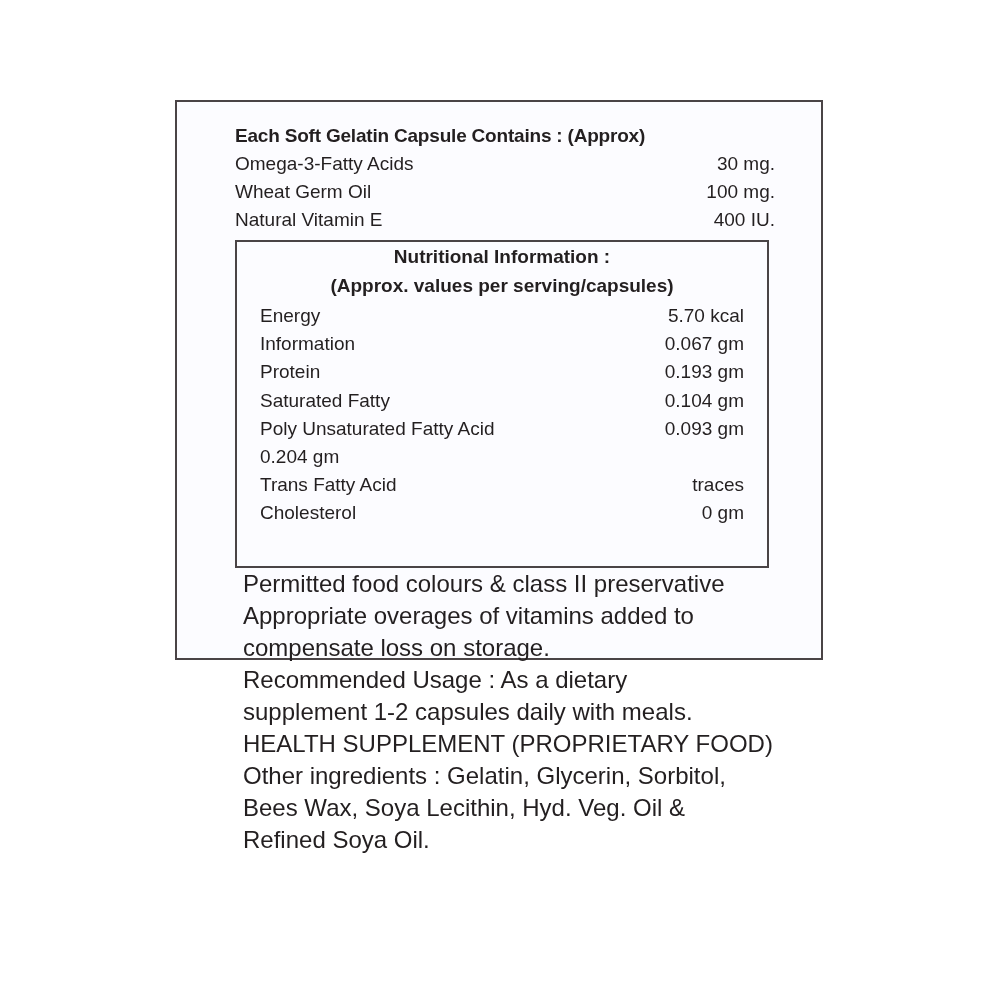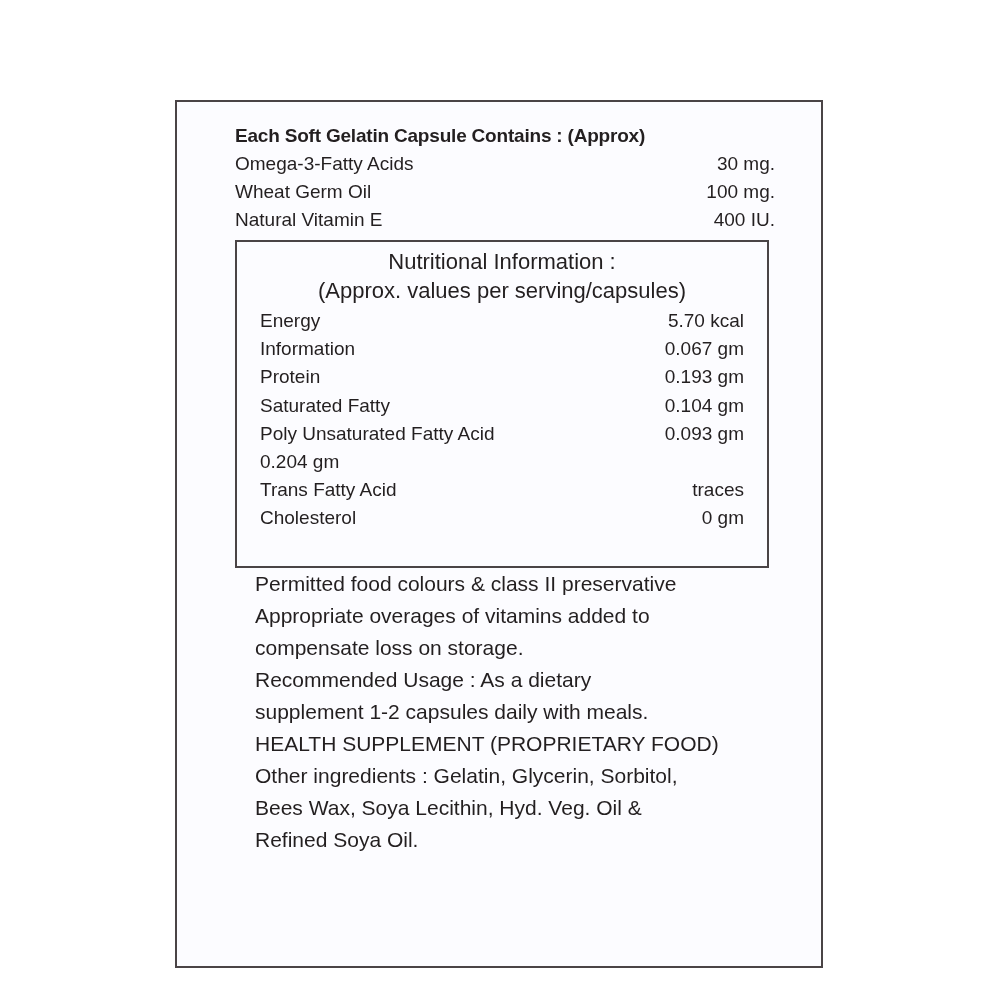--- a/index.html
+++ b/index.html
@@ -12,21 +12,21 @@
     body {
       position: relative;
       font-family: "Liberation Sans", "DejaVu Sans", sans-serif;
       color: #231f20;
     }
     .label-panel {
       position: absolute;
       left: 175px;
       top: 100px;
       width: 648px;
-      height: 868px;
+      height: 560px;
       border: 2px solid #4a4446;
       background: #fcfcff;
       box-sizing: border-box;
     }
     .composition {
       position: absolute;
       left: 58px;
       top: 20px;
       width: 540px;
     }
@@ -46,37 +46,36 @@
       position: absolute;
       left: 58px;
       top: 138px;
       width: 534px;
       height: 328px;
       border: 2px solid #4a4446;
       box-sizing: border-box;
     }
     .nutrition-header {
       text-align: center;
-      font-weight: normal;
-      font-size: 22px;
+      font-weight: bold;
+      font-size: 19px;
       line-height: 29px;
-      margin-top: 5px;
     }
     .nutrition-rows {
       padding: 2px 23px 0 23px;
     }
     .nutrition-rows .row {
       line-height: 28.2px;
     }
     .notes {
       position: absolute;
-      left: 78px;
+      left: 66px;
       top: 466px;
       width: 560px;
-      font-size: 21px;
+      font-size: 24px;
       line-height: 32px;
     }
     .notes p {
       margin: 0;
     }
     .bold {
       font-weight: normal;
     }
   </style>
 </head>

